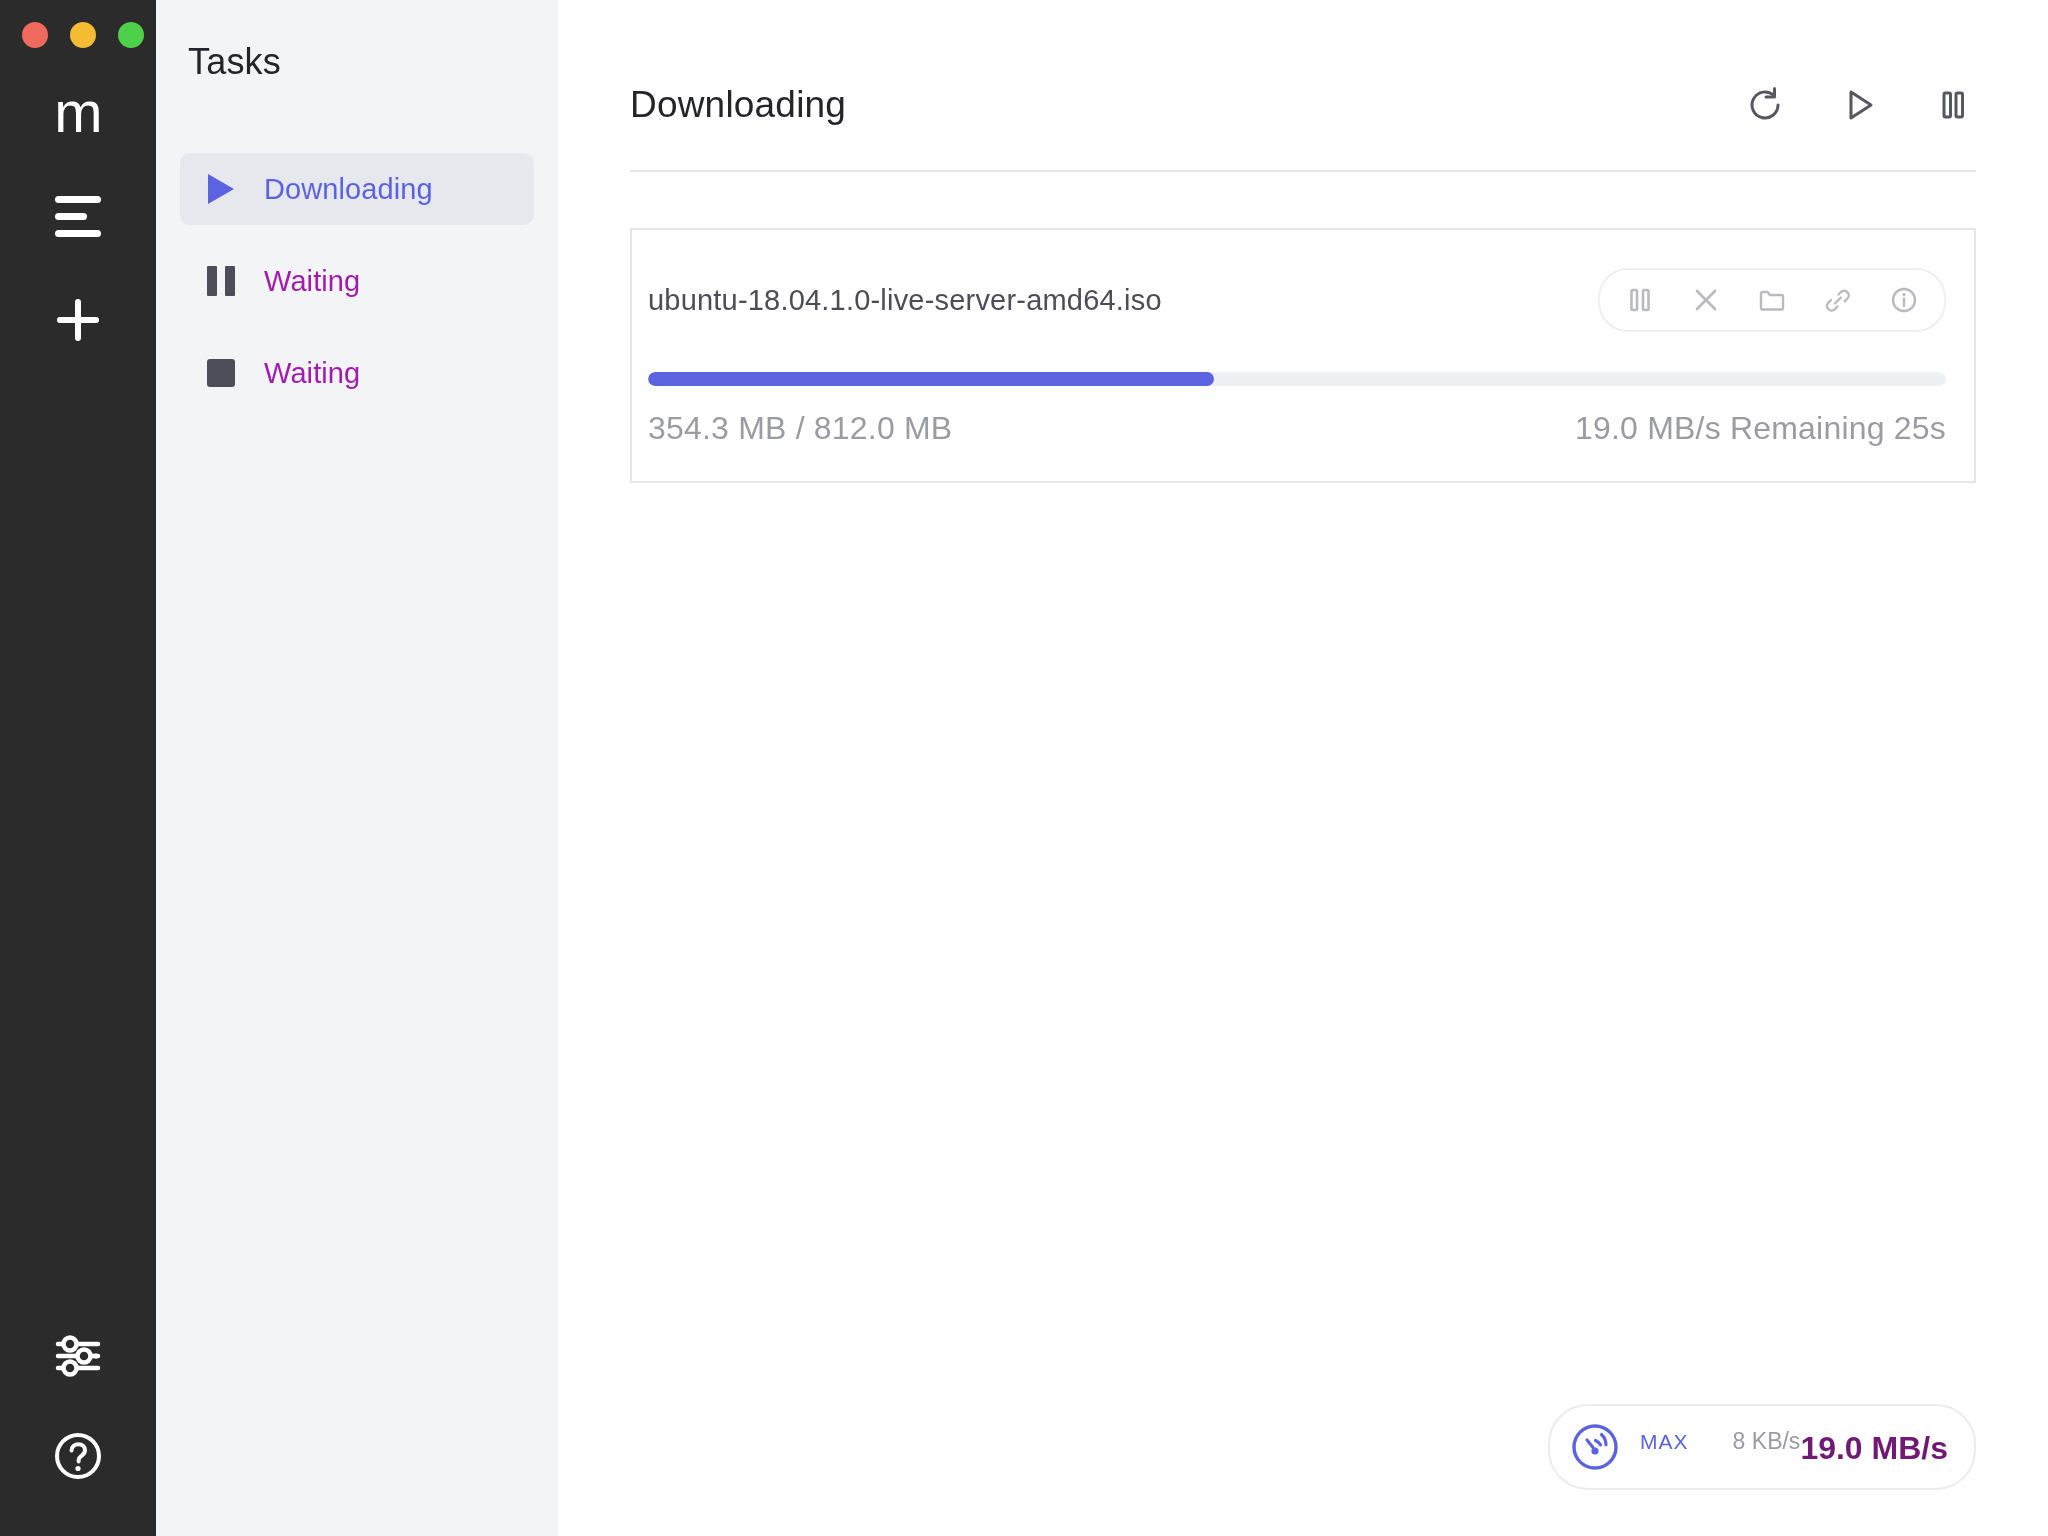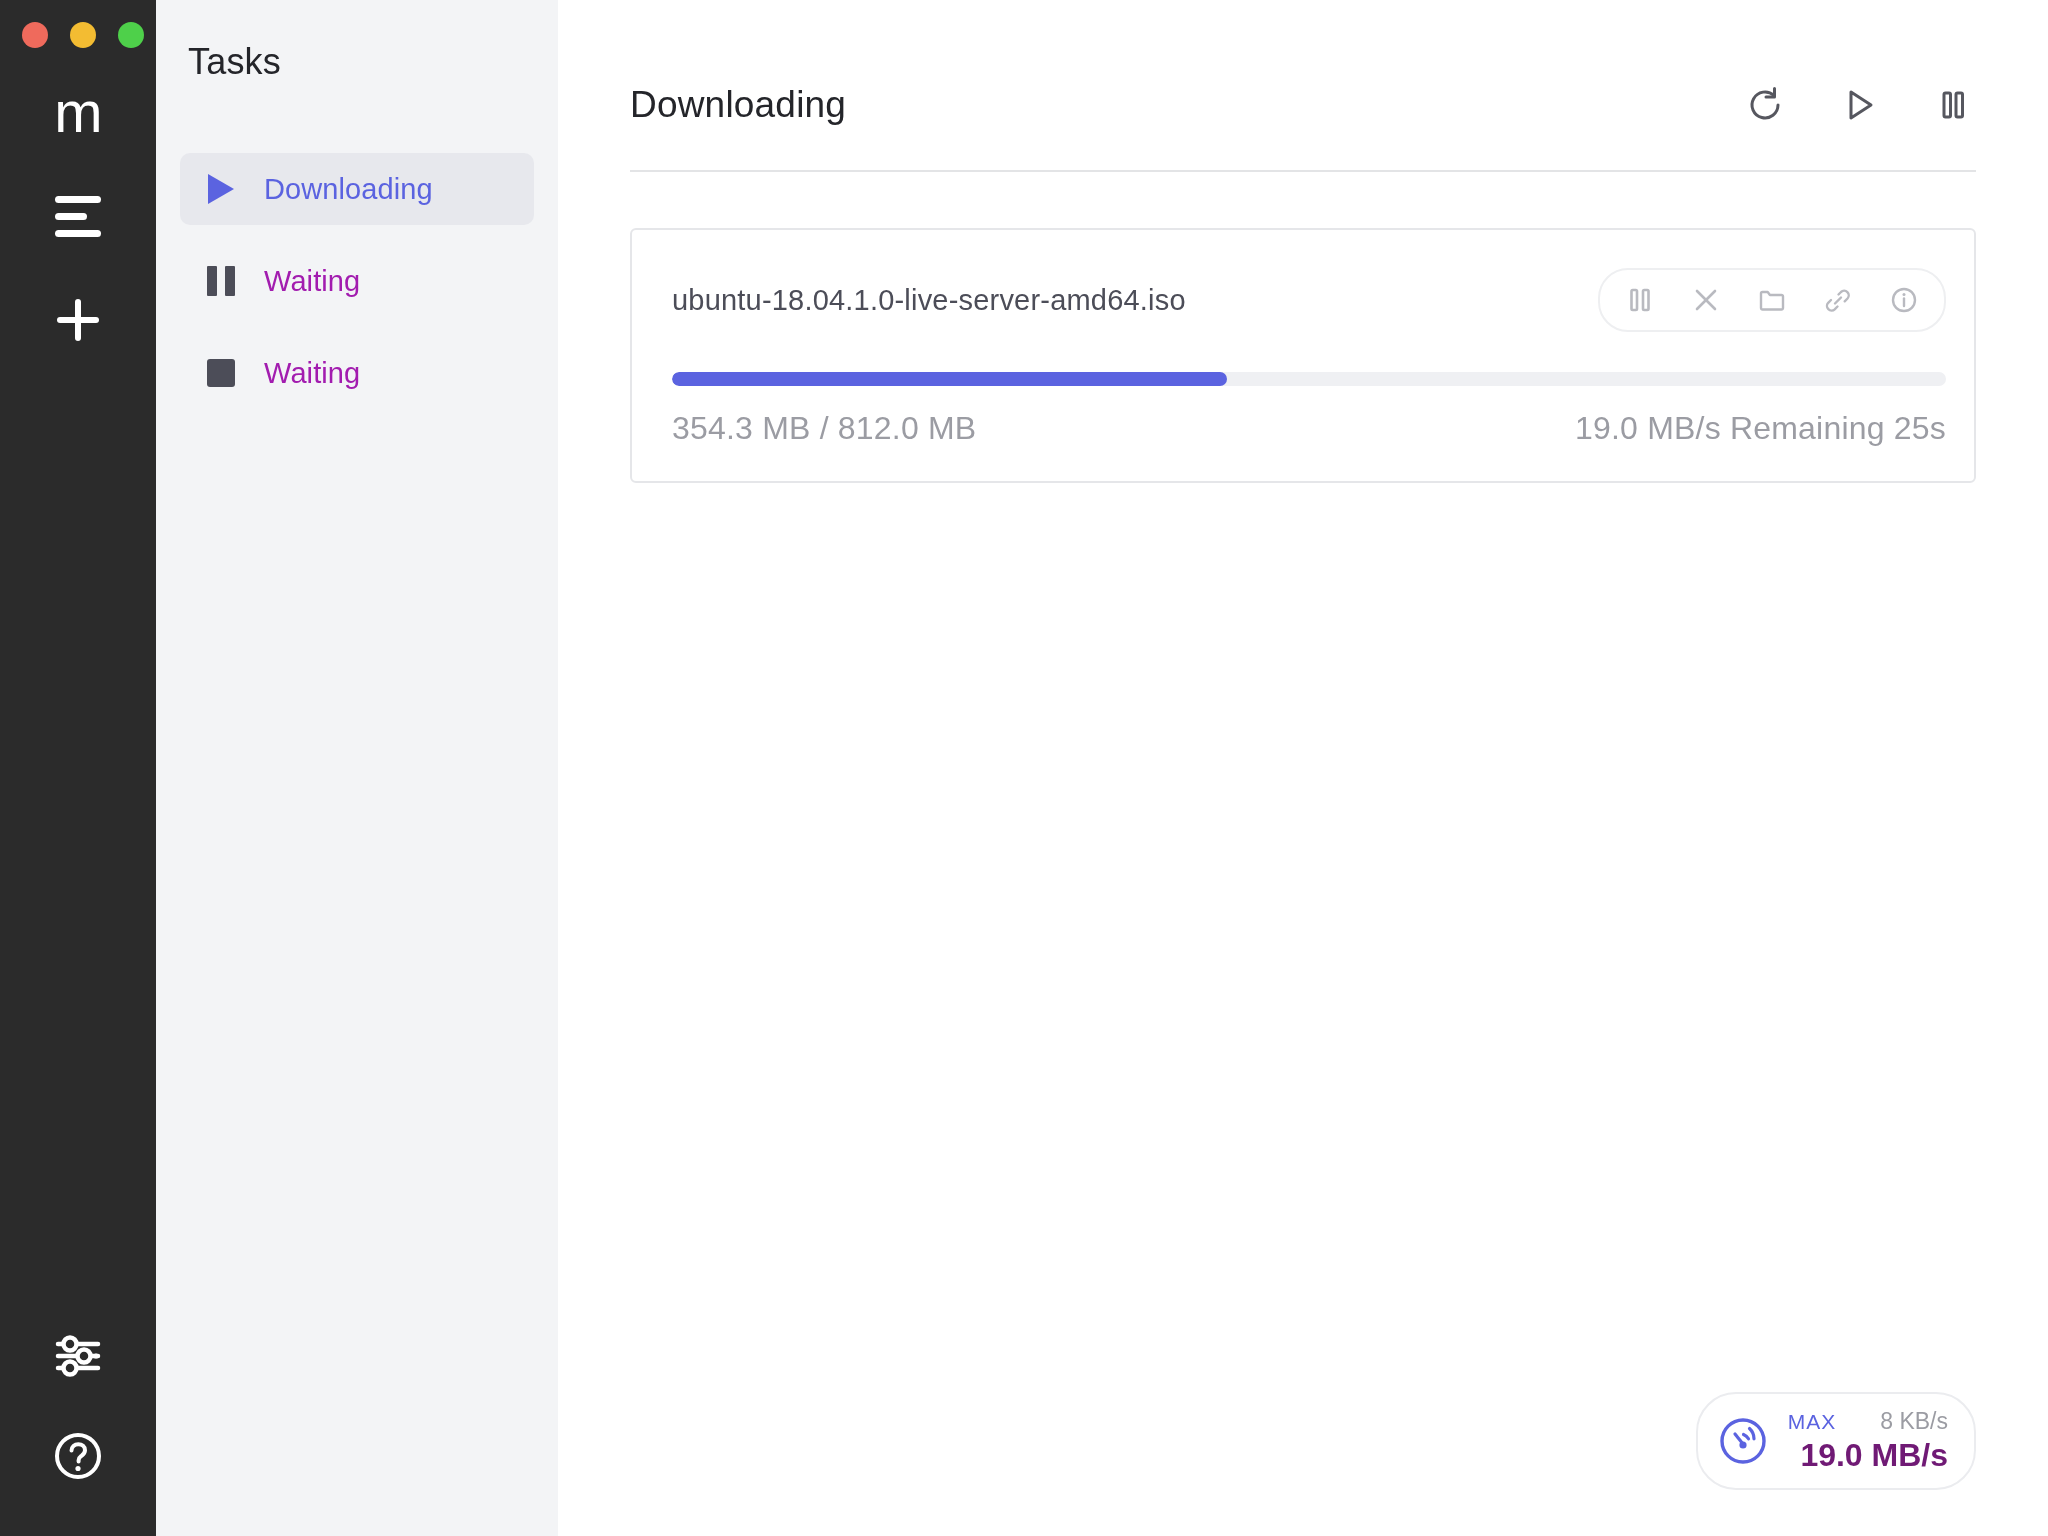--- a/index.html
+++ b/index.html
@@ -147,22 +147,22 @@
   .divider {
     margin-top:42px;
     height:2px;
     background:#e3e4e6;
   }
 
   
   .card {
     margin-top:56px;
     border:2px solid #e5e6e9;
-    border-radius:6px;
-    padding:38px 28px 34px 40px;
+    border-radius:0;
+    padding:38px 28px 34px 16px;
   }
   .card-top {
     display:flex;
     align-items:center;
     justify-content:space-between;
   }
   .file-name {
     font-size:29px;
     color:#4c4d58;
     letter-spacing:0.2px;
@@ -208,21 +208,21 @@
     right:72px;
     bottom:46px;
     display:flex;
     align-items:center;
     gap:18px;
     border:2px solid #ebecef;
     border-radius:40px;
     padding:14px 26px 14px 18px;
     background:#ffffff;
   }
-  .speed-texts { display:flex; flex-direction:column; }
+  .speed-texts { display:flex; flex-direction:row; }
   .speed-row { display:flex; align-items:baseline; gap:44px; justify-content:space-between; }
   .speed-max {
     font-size:21px; color:#5b63e0; letter-spacing:1px;
   }
   .speed-up {
     font-size:23px; color:#9b9ca3;
   }
   .speed-down {
     font-size:32px; color:#701a75; font-weight:bold; text-align:right;
   }

